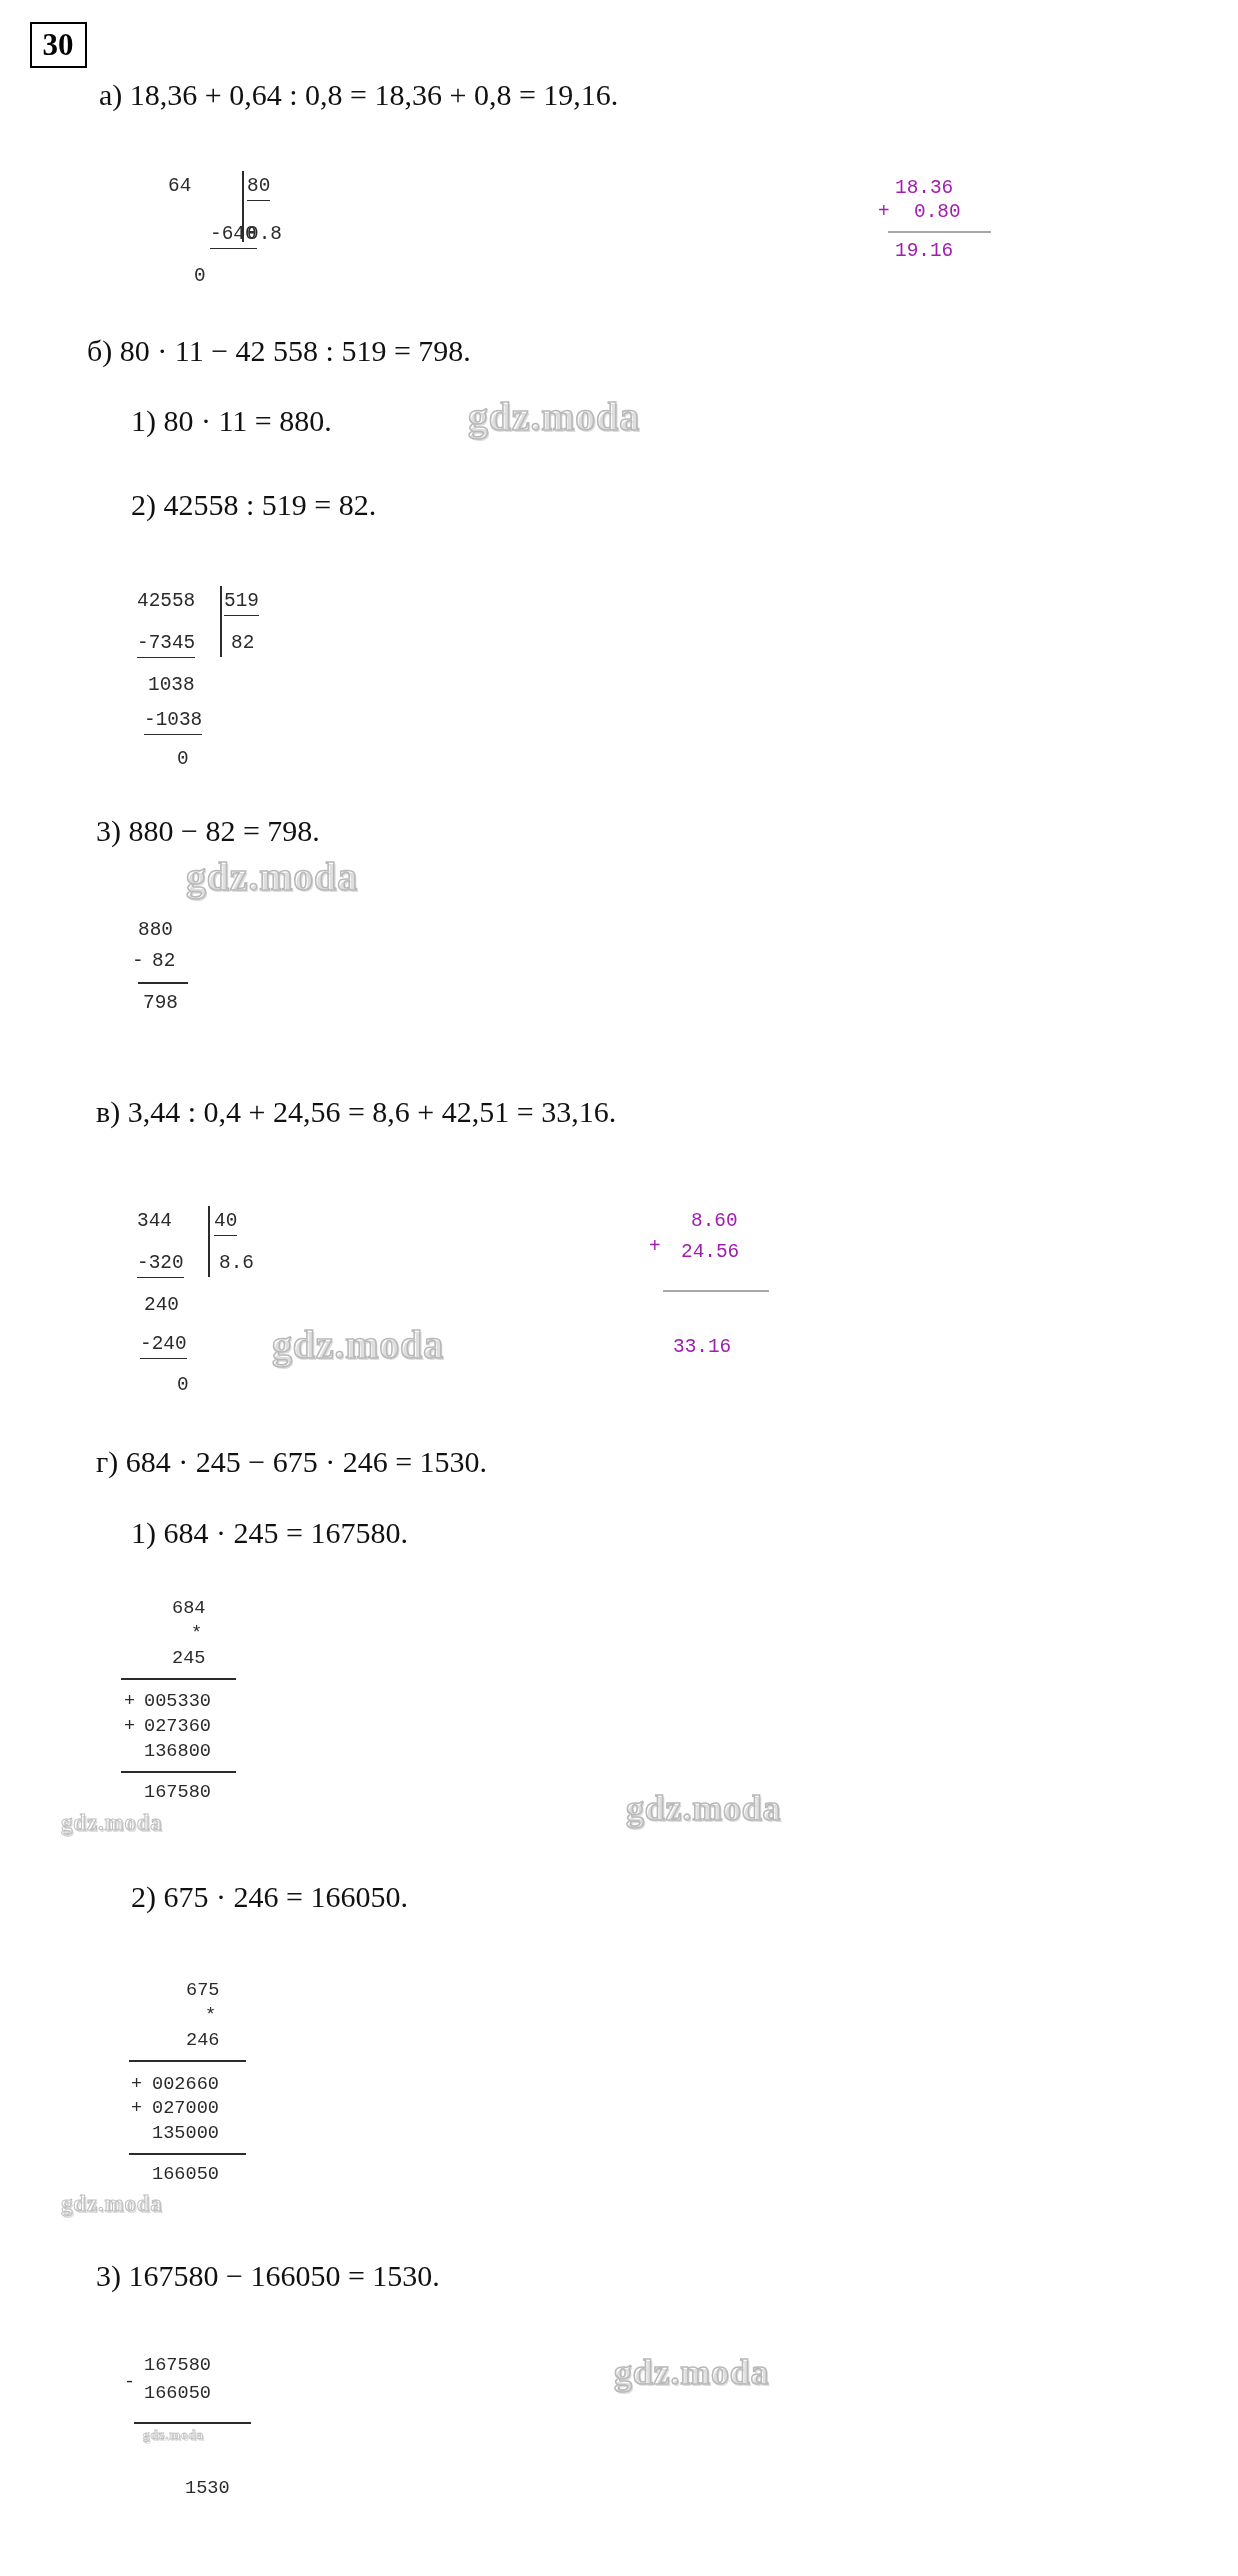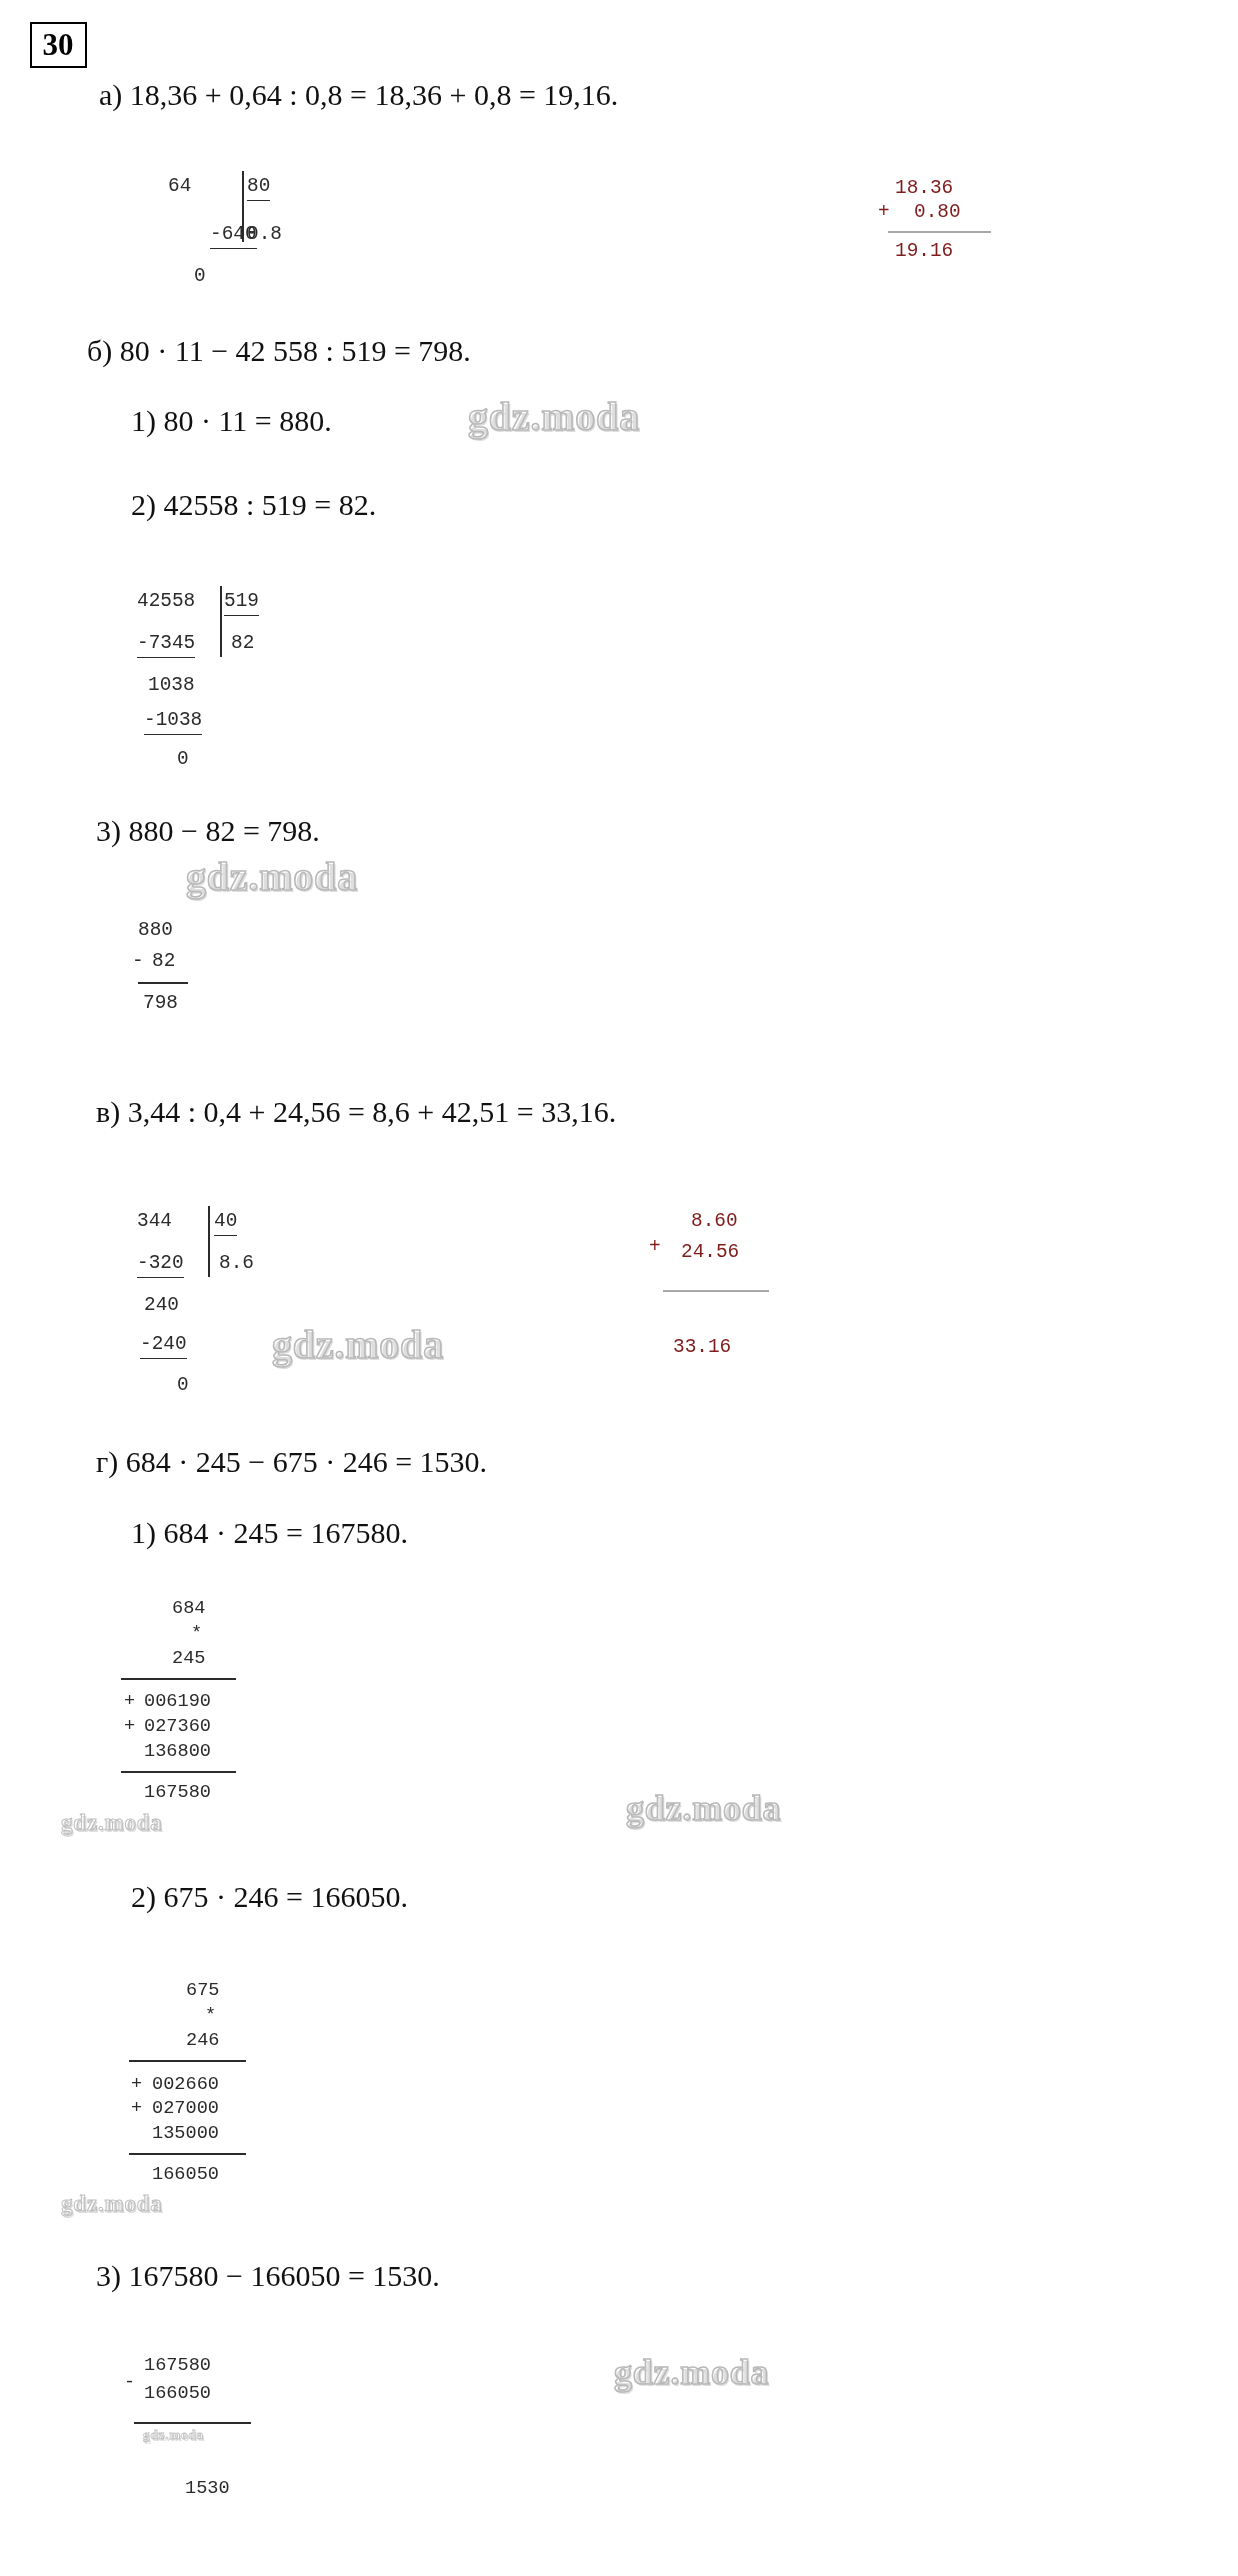--- a/index.html
+++ b/index.html
@@ -51,21 +51,21 @@
     font-family: "Liberation Mono", monospace;
     font-size: 19.4px;
     line-height: 1.32;
     white-space: pre;
     color: #2b2b2b;
   }
   .calc.small {
     font-size: 18.6px;
   }
   .calc.faded {
-    color: #7f1d1d;
+    color: #a21caf;
   }
   .calc .ul {
     border-bottom: 1.6px solid #2b2b2b;
     display: inline-block;
     padding-bottom: 0.8px;
   }
   .vline {
     position: absolute;
     width: 1.6px;
     background: #2b2b2b;
@@ -157,21 +157,21 @@
   <div class="calc faded" style="left:673px; top:1335px;">33.16</div>
 
   <div class="line" style="left:96px; top:1445px;">г) 684 · 245 − 675 · 246 = 1530.</div>
   <div class="line" style="left:131px; top:1516px;">1) 684 · 245 = 167580.</div>
 
   <div class="calc small" style="left:172px; top:1597px;text-align:right;">684</div>
   <div class="calc small" style="left:191px; top:1622px;">*</div>
   <div class="calc small" style="left:172px; top:1647px;">245</div>
   <div class="hline" style="left:121px; top:1678px; width:115px;"></div>
   <div class="calc small" style="left:124px; top:1690px;">+</div>
-  <div class="calc small" style="left:144px; top:1690px;">006190</div>
+  <div class="calc small" style="left:144px; top:1690px;">005330</div>
   <div class="calc small" style="left:124px; top:1715px;">+</div>
   <div class="calc small" style="left:144px; top:1715px;">027360</div>
   <div class="calc small" style="left:144px; top:1740px;">136800</div>
   <div class="hline" style="left:121px; top:1771px; width:115px;"></div>
   <div class="calc small" style="left:144px; top:1781px;">167580</div>
 
   <div class="line" style="left:131px; top:1880px;">2) 675 · 246 = 166050.</div>
 
   <div class="calc small" style="left:186px; top:1979px;">675</div>
   <div class="calc small" style="left:205px; top:2004px;">*</div>

